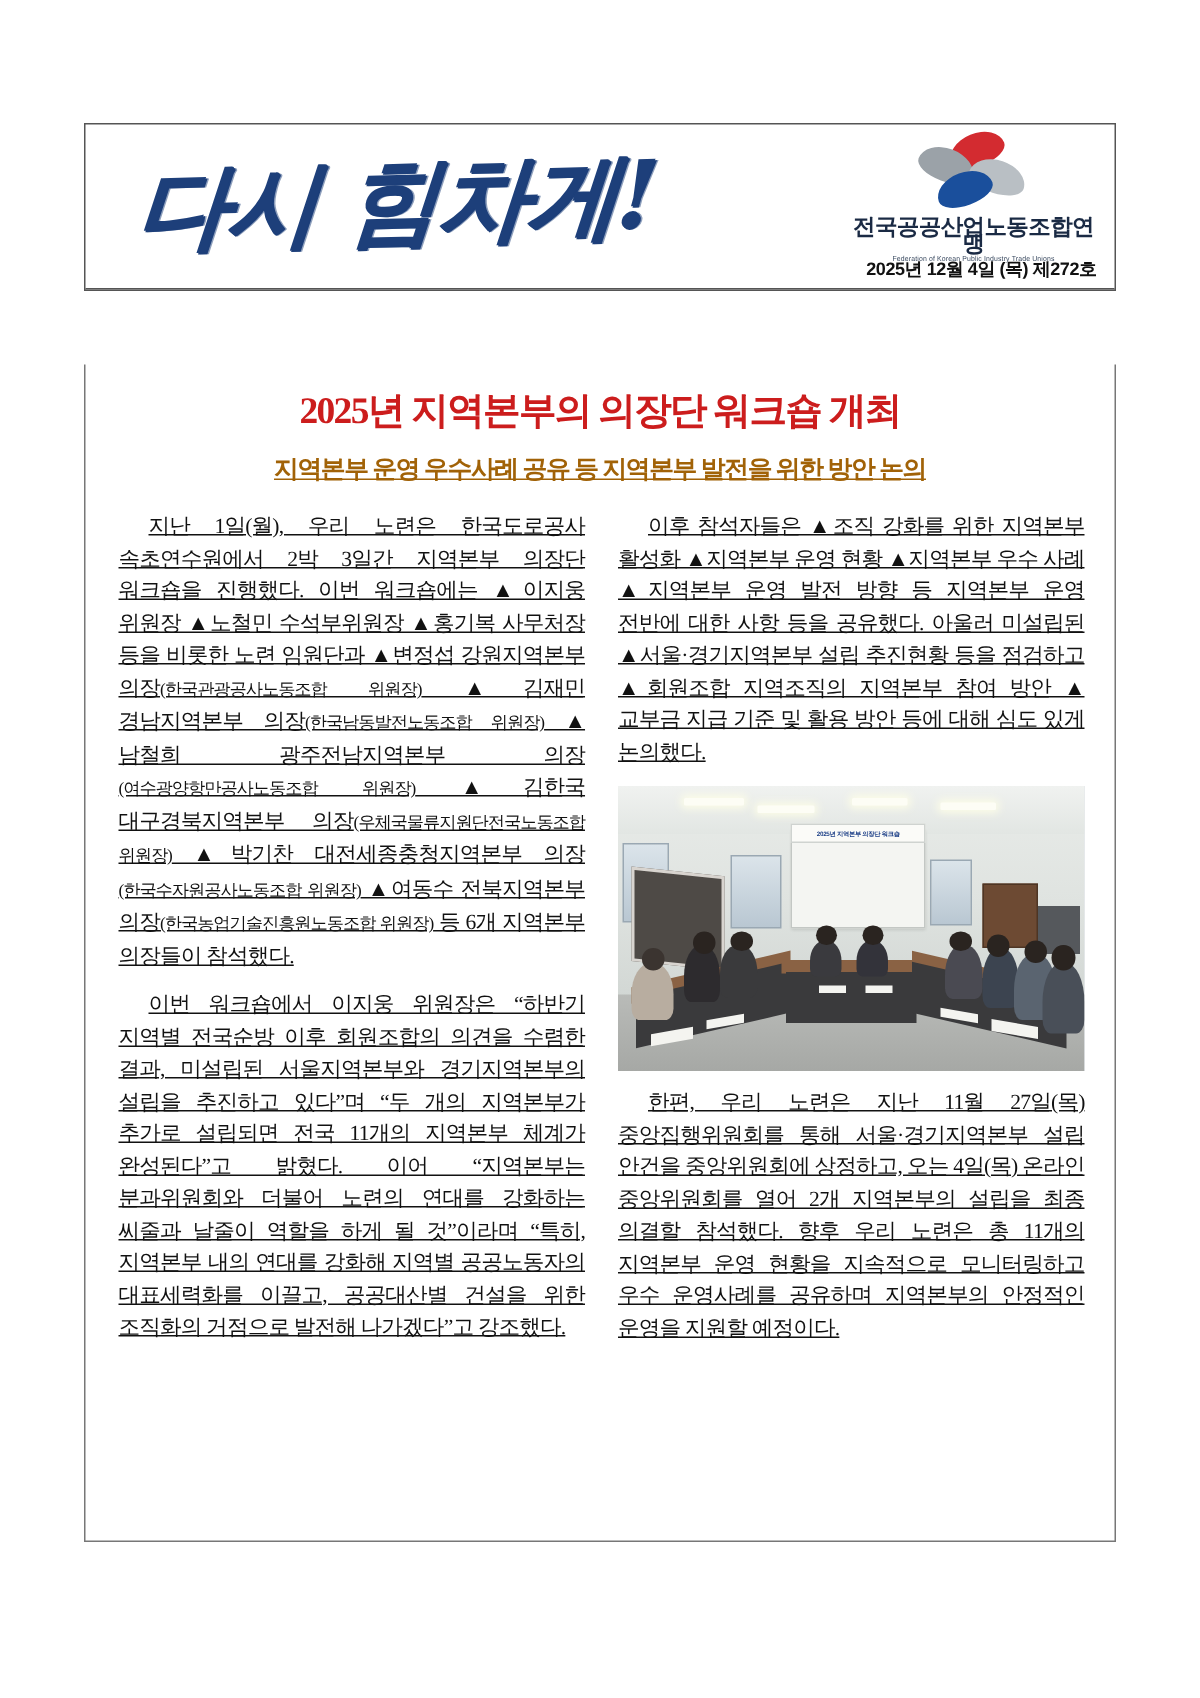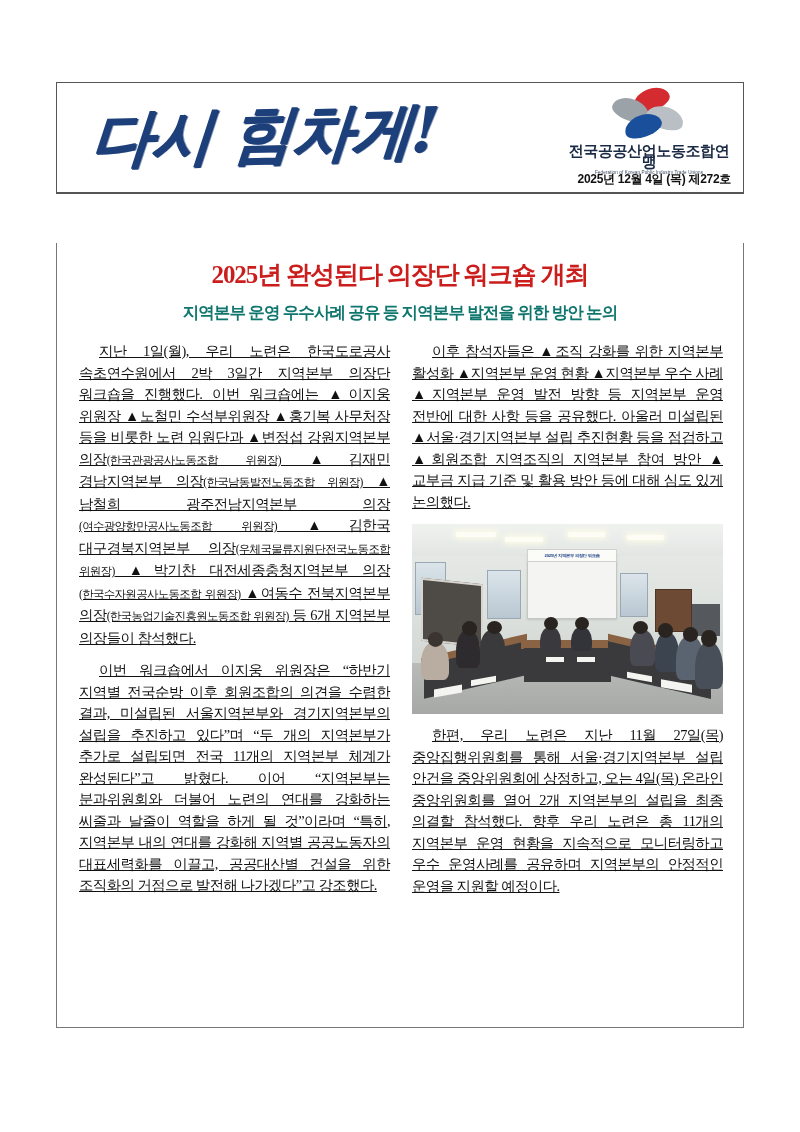--- a/index.html
+++ b/index.html
@@ -162,23 +162,24 @@
     color: #cc1d1d;
     letter-spacing: -1.1px;
     line-height: 30px;
   }
   .subhead {
     margin: 12px 22px 0 22px;
     text-align: center;
     font-family: "Liberation Serif", serif;
     font-size: 16.5px;
     font-weight: bold;
-    color: #0f766e;
+    color: #a16207;
     letter-spacing: -0.9px;
     line-height: 22px;
+    text-decoration: underline;
   }
 
   .columns {
     display: flex;
     margin: 17px 22px 0 22px;
     gap: 22px;
     align-items: flex-start;
   }
   .col {
     width: 311px;
@@ -292,21 +293,21 @@
         <div class="logo-en" data-name="logo-org-name-en">Federation of Korean Public Industry Trade Unions</div>
       </div>
 
       <div class="issue-line" data-name="issue-date-and-number">2025년 12월 4일 (목) 제272호</div>
     </div>
 
   </div>
 
   <div class="content-frame" data-name="article-frame">
 
-    <h1 class="headline" data-name="article-headline">2025년 완성된다 의장단 워크숍 개최</h1>
+    <h1 class="headline" data-name="article-headline">2025년 지역본부의 의장단 워크숍 개최</h1>
 
     <h2 class="subhead" data-name="article-subheadline">지역본부 운영 우수사례 공유 등 지역본부 발전을 위한 방안 논의</h2>
 
     <div class="columns" data-name="two-column-body">
 
       <div class="col" data-name="left-column">
 
         <p class="para" data-name="paragraph-attendees"><span data-name="attendees-text-a">지난 1일(월), 우리 노련은 한국도로공사 속초연수원에서 2박 3일간 지역본부 의장단 워크숍을 진행했다. 이번 워크숍에는 ▲이지웅 위원장 ▲노철민 수석부위원장 ▲홍기복 사무처장 등을 비롯한 노련 임원단과 ▲변정섭 강원지역본부 의장</span><span class="sm" data-name="attendees-affiliation-1">(한국관광공사노동조합 위원장)</span><span data-name="attendees-text-b"> ▲김재민 경남지역본부 의장</span><span class="sm" data-name="attendees-affiliation-2">(한국남동발전노동조합 위원장)</span><span data-name="attendees-text-c"> ▲남철희 광주전남지역본부 의장</span><span class="sm" data-name="attendees-affiliation-3">(여수광양항만공사노동조합 위원장)</span><span data-name="attendees-text-d"> ▲김한국 대구경북지역본부 의장</span><span class="sm" data-name="attendees-affiliation-4">(우체국물류지원단전국노동조합 위원장)</span><span data-name="attendees-text-e"> ▲박기찬 대전세종충청지역본부 의장</span><span class="sm" data-name="attendees-affiliation-5">(한국수자원공사노동조합 위원장)</span><span data-name="attendees-text-f"> ▲여동수 전북지역본부 의장</span><span class="sm" data-name="attendees-affiliation-6">(한국농업기술진흥원노동조합 위원장)</span><span data-name="attendees-text-g"> 등 6개 지역본부 의장들이 참석했다.</span></p>
 
         <p class="para" data-name="paragraph-chairman-remarks">이번 워크숍에서 이지웅 위원장은 “하반기 지역별 전국순방 이후 회원조합의 의견을 수렴한 결과, 미설립된 서울지역본부와 경기지역본부의 설립을 추진하고 있다”며 “두 개의 지역본부가 추가로 설립되면 전국 11개의 지역본부 체계가 완성된다”고 밝혔다. 이어 “지역본부는 분과위원회와 더불어 노련의 연대를 강화하는 씨줄과 날줄이 역할을 하게 될 것”이라며 “특히, 지역본부 내의 연대를 강화해 지역별 공공노동자의 대표세력화를 이끌고, 공공대산별 건설을 위한 조직화의 거점으로 발전해 나가겠다”고 강조했다.</p>

